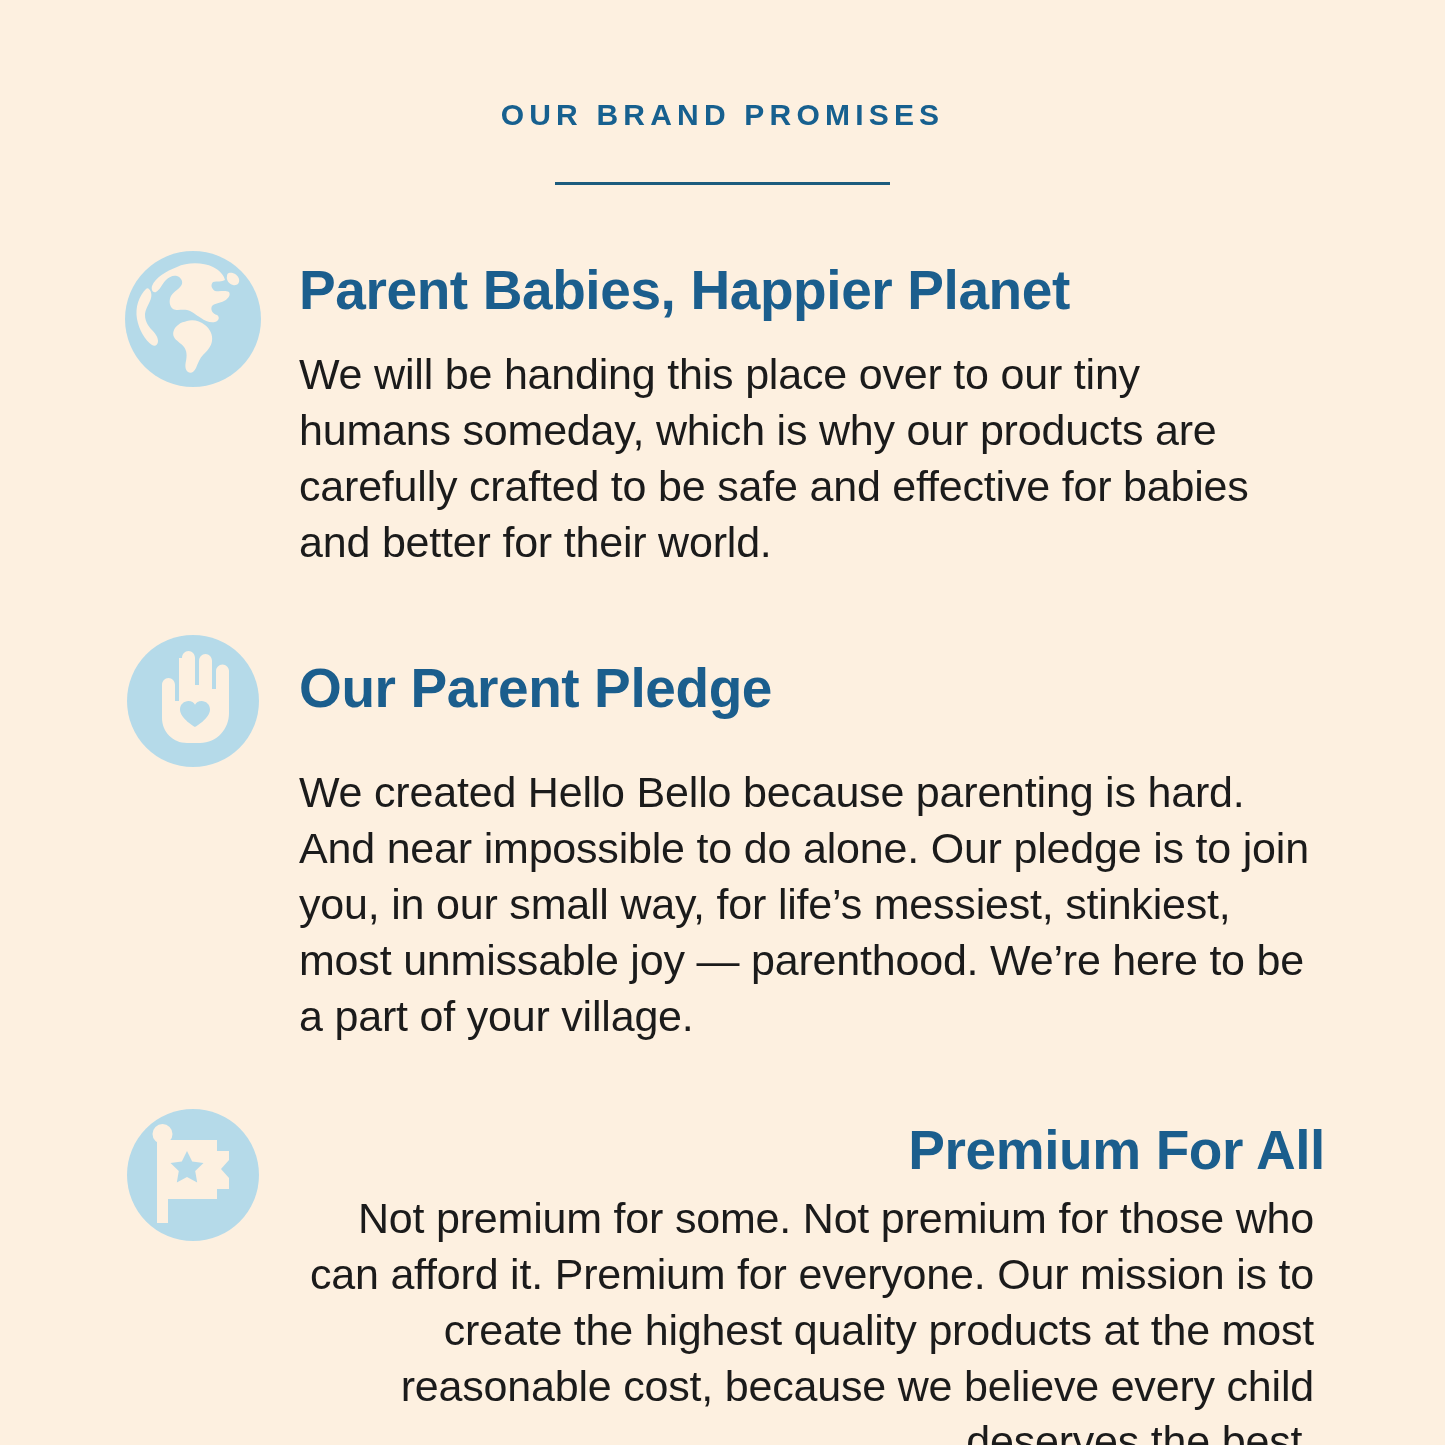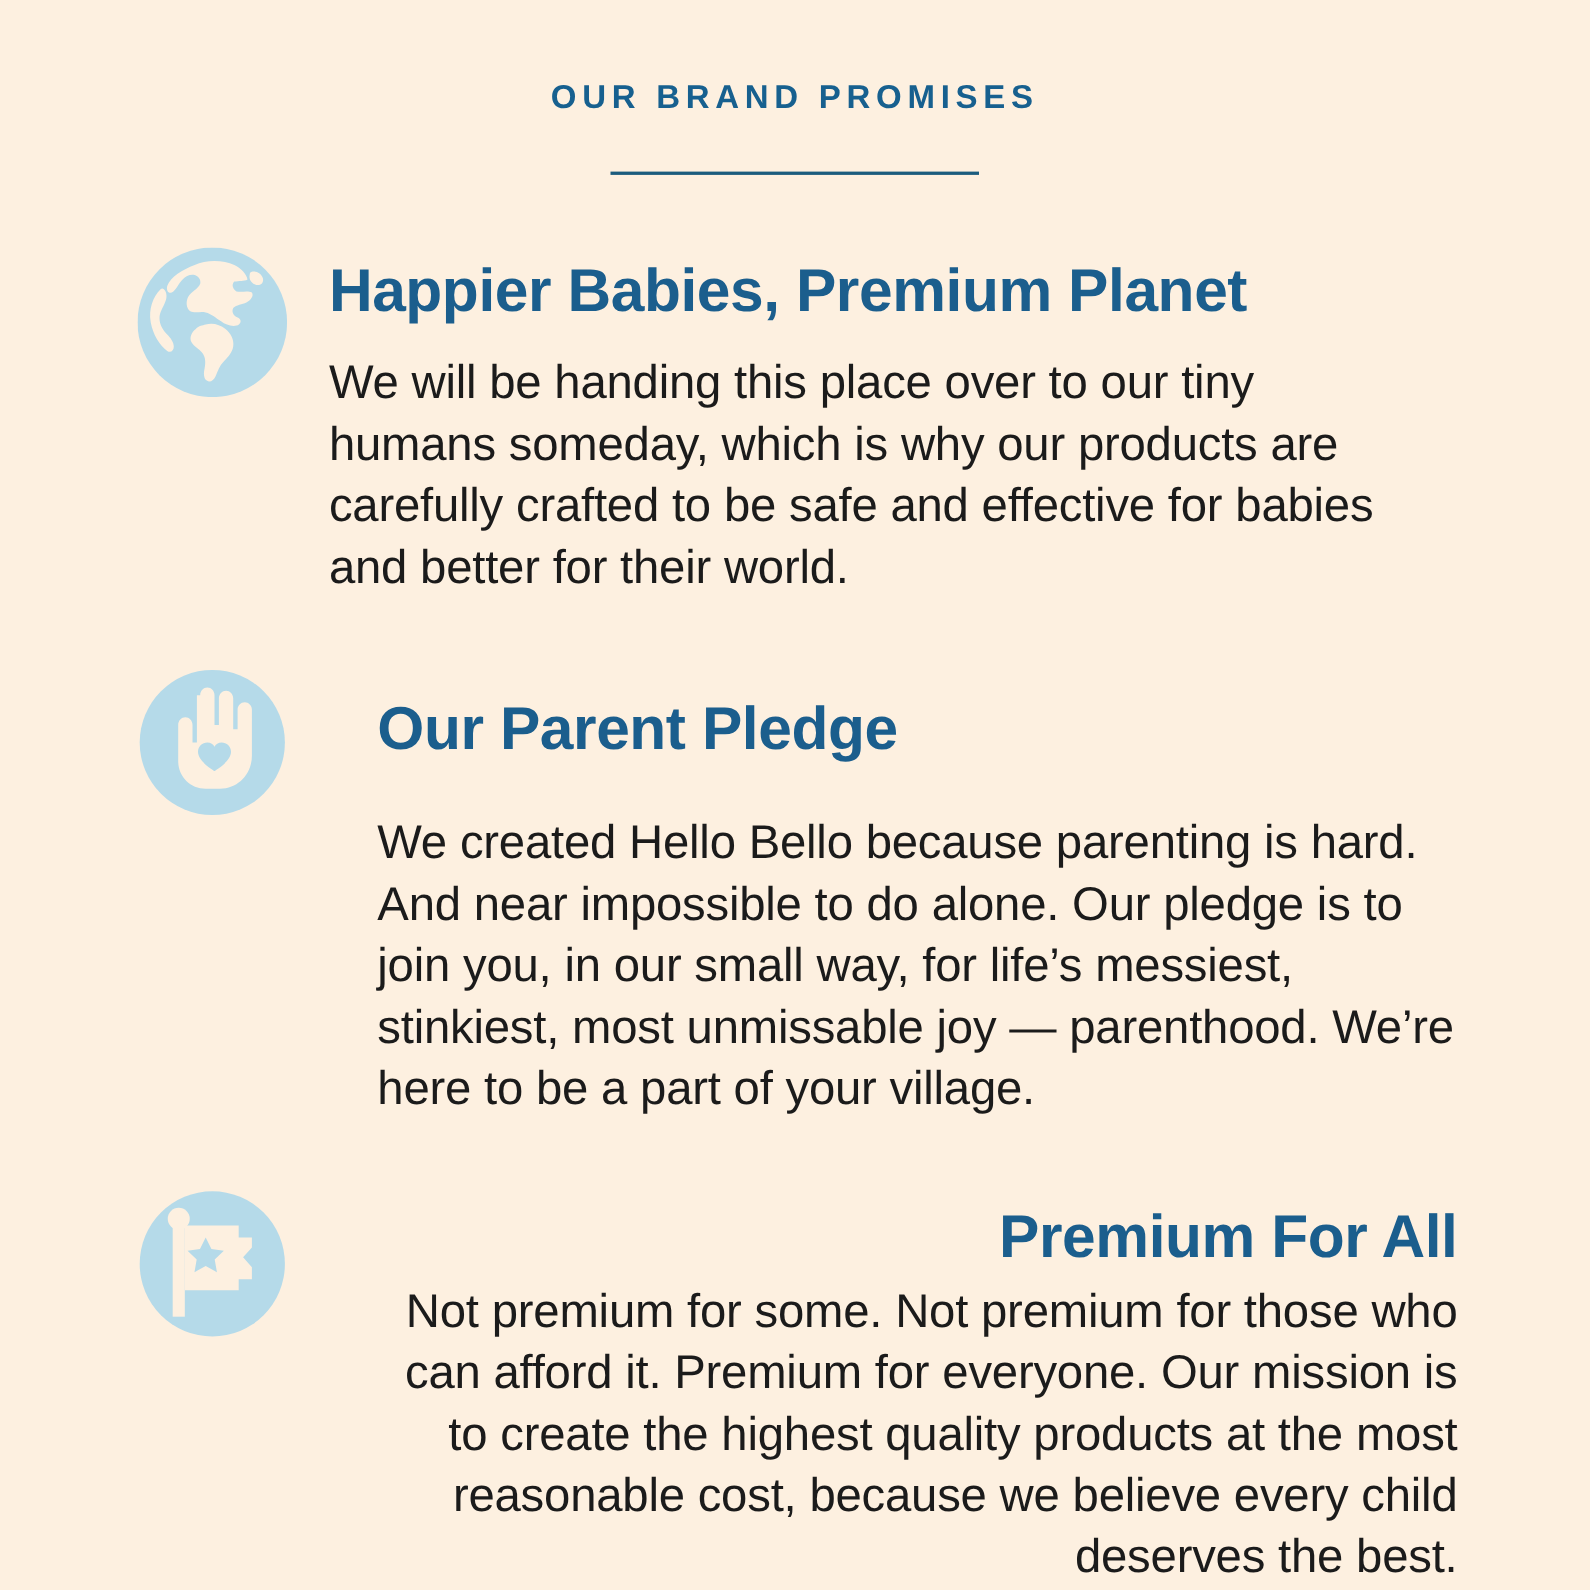--- a/index.html
+++ b/index.html
@@ -17,21 +17,21 @@
 
   .page {
     position: relative;
     width: 1445px;
     height: 1445px;
     box-sizing: border-box;
   }
 
   
   .header {
-    padding-top: 74px;
+    padding-top: 100px;
     text-align: center;
   }
   .eyebrow {
     color: #17608F;
     font-family: "Liberation Sans", sans-serif;
     font-size: 30px;
     font-weight: 700;
     letter-spacing: 5.2px;
     line-height: 1;
     margin: 0;
@@ -53,21 +53,20 @@
     margin-top: 66px;
     padding-left: 125px;
     padding-right: 120px;
   }
   .promise {
     display: flex;
     align-items: flex-start;
   }
   .promise + .promise {
     margin-top: 62px;
-    gap: 44px;
   }
 
   .icon-badge {
     flex: 0 0 auto;
     width: 136px;
     height: 136px;
     margin-top: 0;
     margin-right: 38px;
   }
   .icon-badge svg {
@@ -155,21 +154,21 @@
                      C47 82, 49 77, 53 74 C56 71, 59 71, 62 70 Z"></path>
 
             <path d="M24 38 C27 41, 27 46, 25 50 C23 55, 20 59, 20 64
                      C20 70, 23 75, 27 79 C30 82, 33 86, 33 90
                      C33 94, 30 96, 27 94 C20 89, 14 79, 12 68
                      C10 56, 14 45, 21 38 C22 37, 23 37, 24 38 Z"></path>
           </g>
         </svg>
       </div>
       <div class="promise-body">
-        <h2 class="promise-title">Happier Babies, Premium Planet</h2>
+        <h2 class="promise-title">Parent Babies, Happier Planet</h2>
         <p class="promise-text">We will be handing this place over to our tiny humans someday, which is why our products are carefully crafted to be safe and effective for babies and better for their world.</p>
       </div>
     </div>
 
     <div class="promise promise--hand">
       <div class="icon-badge">
         <svg viewBox="0 0 136 136" xmlns="http://www.w3.org/2000/svg" aria-hidden="true">
           <circle cx="68" cy="68" r="66" fill="#B5DAE9"></circle>
 
           <path fill="#FDF0E0" d="M57 25 C57 21, 60 18, 63.5 18 C67 18, 70 21, 70 25

